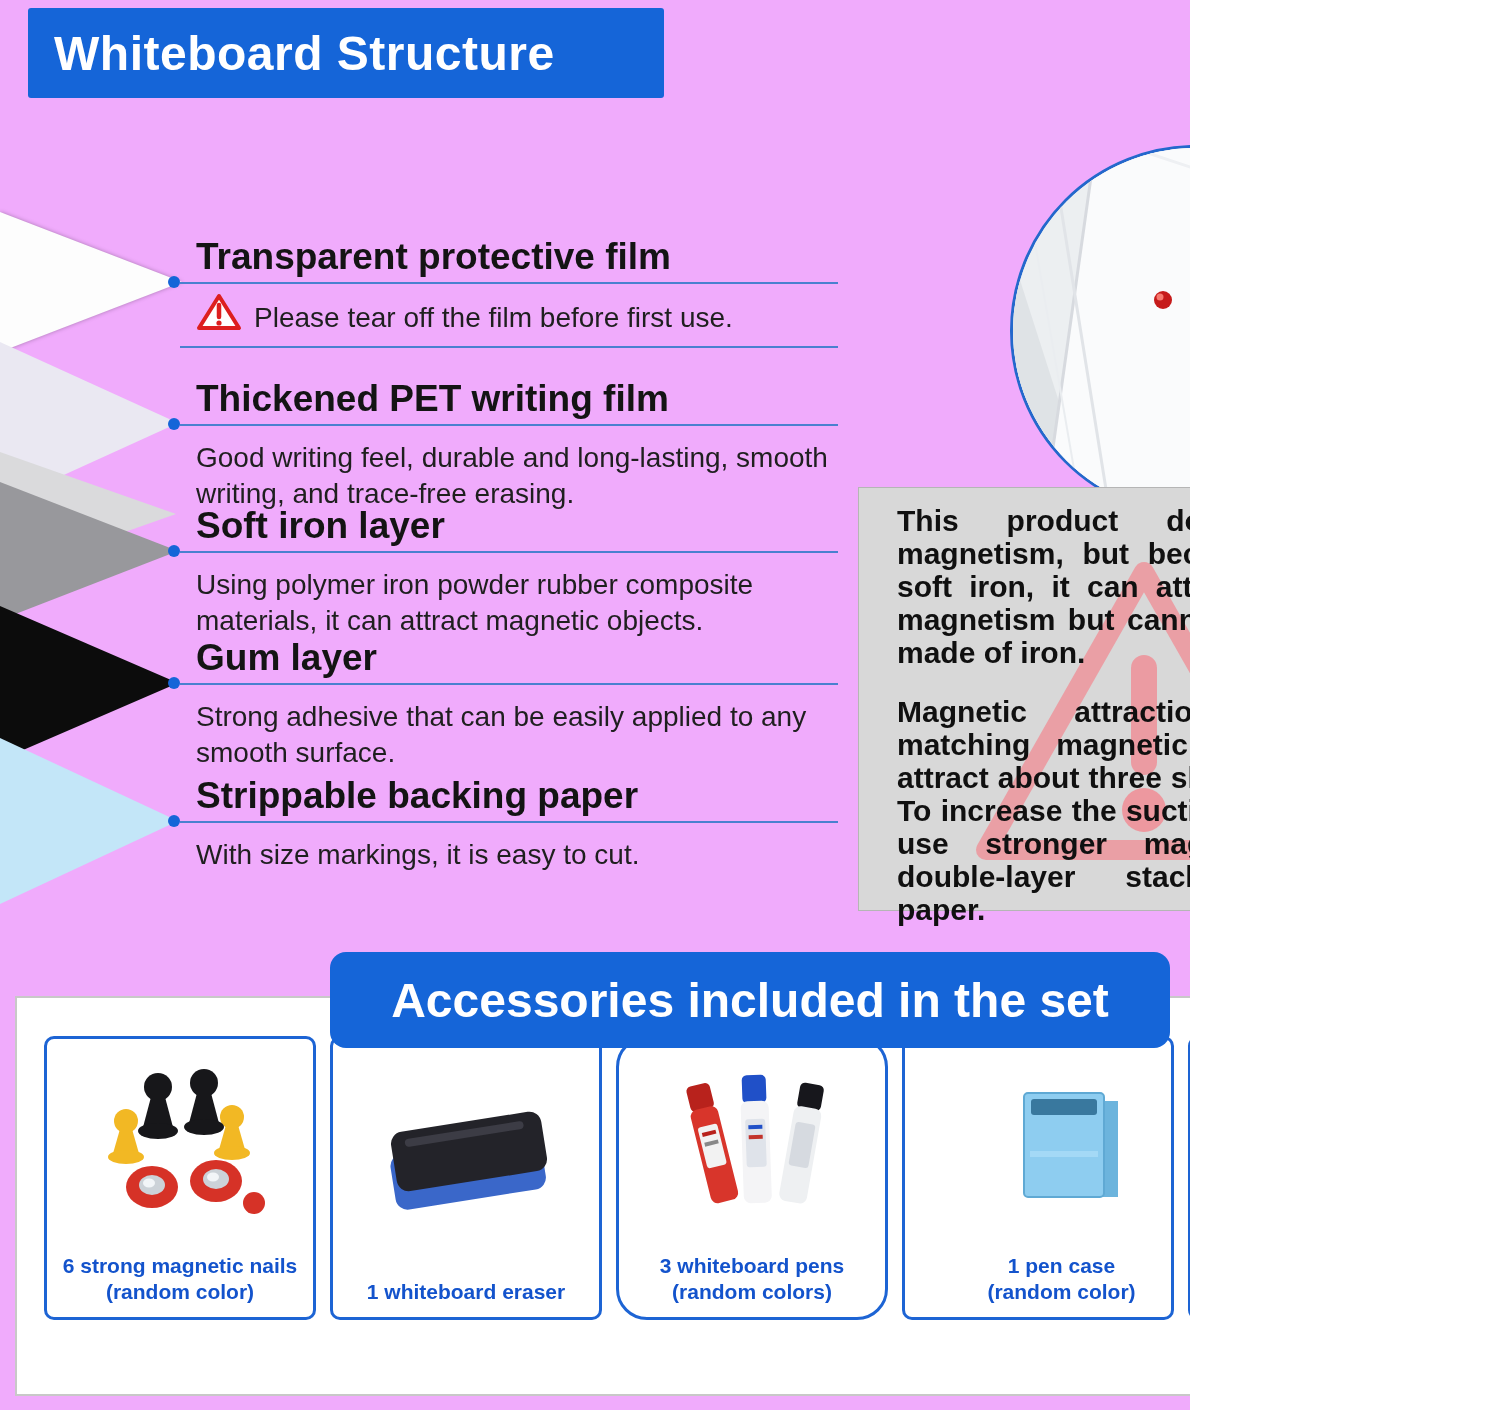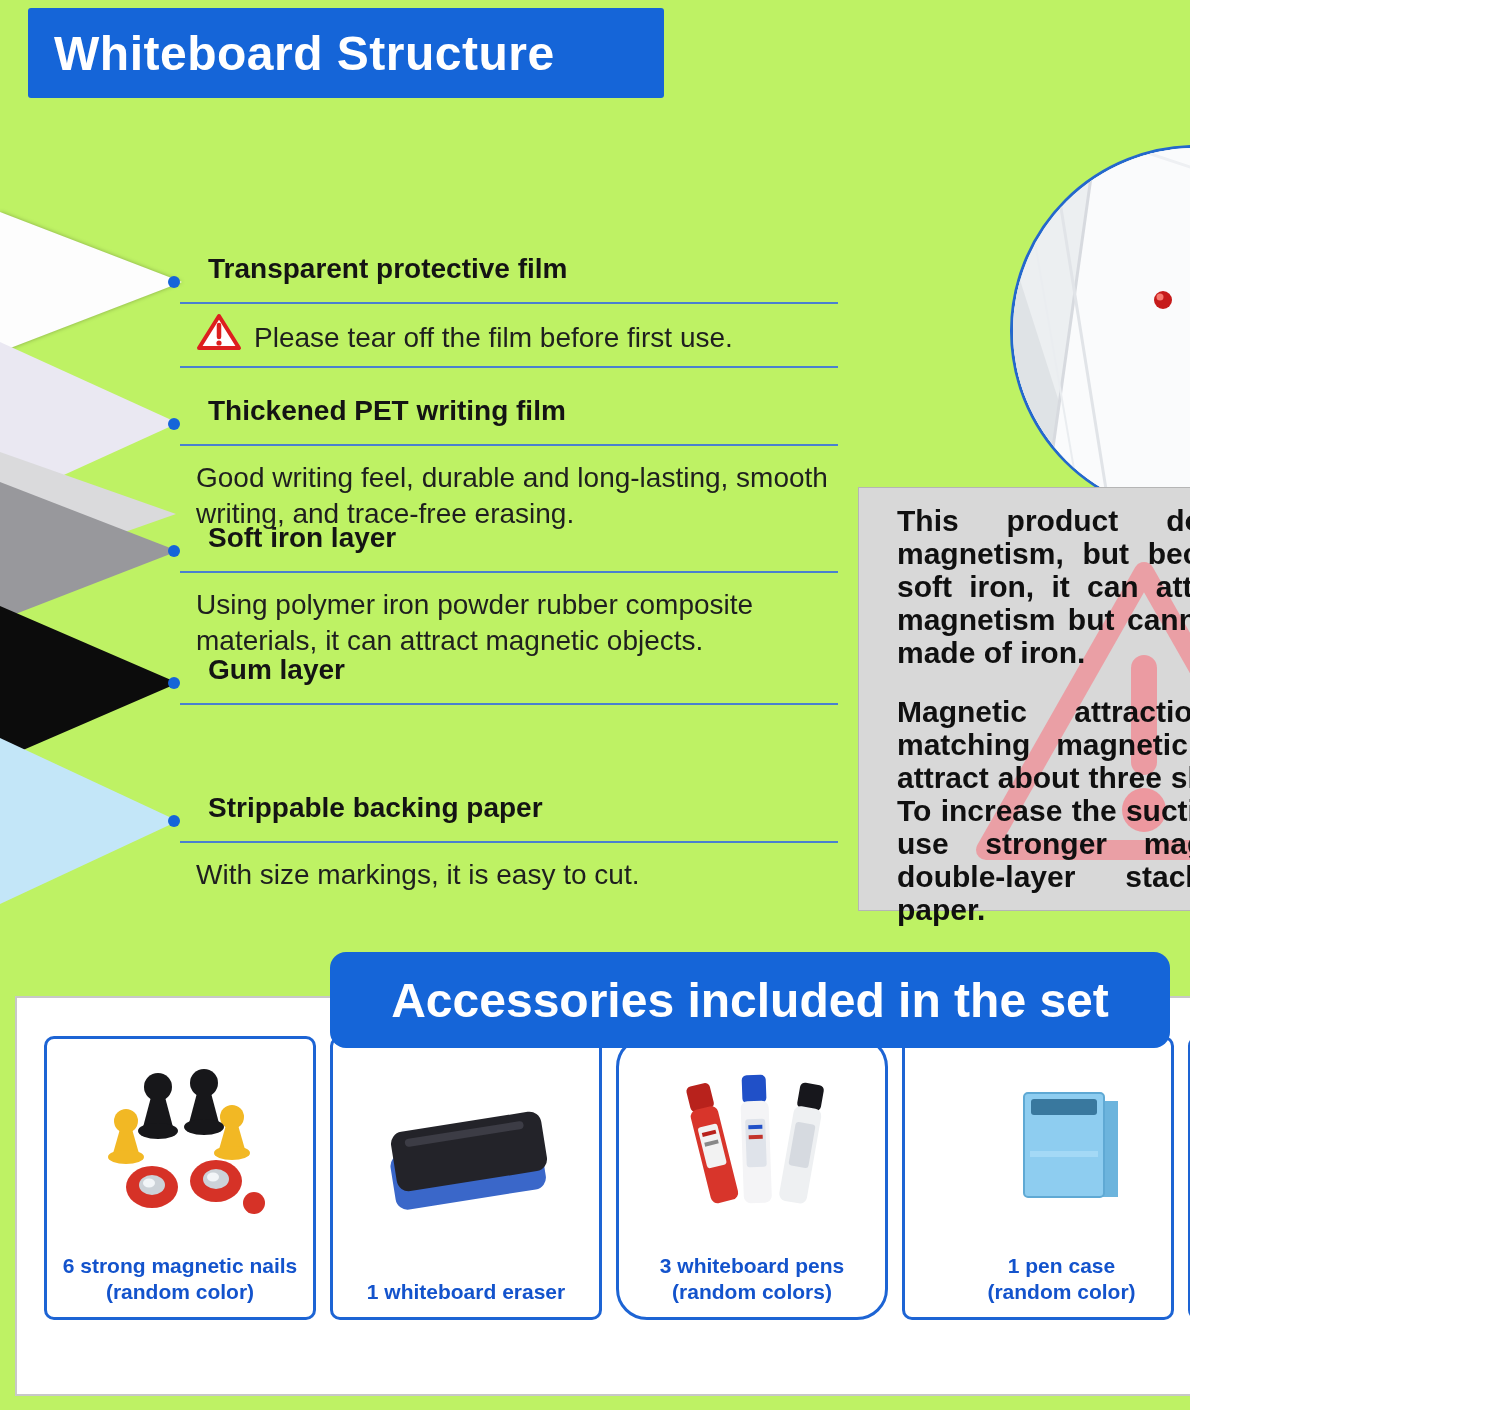--- a/index.html
+++ b/index.html
@@ -1,17 +1,17 @@
 <!DOCTYPE html>
 <html><head>
 <meta charset="utf-8">
 <style>
   html,body { margin:0; padding:0; background:#fff; }
   .page {
-    position:relative; width:1190px; height:1410px; background:#bef264;
+    position:relative; width:1190px; height:1410px; background:#f0abfc;
     font-family:"Liberation Sans", sans-serif; overflow:hidden;
   }
 
   
   .title-banner {
     position:absolute; left:28px; top:8px; width:636px; height:90px;
     background:#1565d8; color:#fff; display:flex; align-items:center;
     padding-left:26px; box-sizing:border-box; font-size:48px; font-weight:bold;
     border-radius:3px; letter-spacing:0.5px;
   }
@@ -32,21 +32,21 @@
   .tri-blue     { top:738px; width:178px; height:166px; }
   .tri-blue .tri-shape { background:#c3e6f8; }
 
   .dot {
     position:absolute; left:168px; width:12px; height:12px; border-radius:50%;
     background:#1565d8;
   }
 
   
   .layer { position:absolute; left:196px; width:650px; }
-  .layer-heading { margin:12px; font-size:28px; line-height:42px; font-weight:bold; color:#141414; }
+  .layer-heading { margin:0; font-size:37px; line-height:42px; font-weight:bold; color:#141414; }
   .layer-underline { height:2px; background:#4a80cf; width:658px; margin-left:-16px; margin-top:4px; }
   .layer-desc { font-size:28px; line-height:36px; color:#1f1f1f; padding-top:6px;margin-top:8px; }
   .desc-row { display:flex; align-items:flex-start; gap:12px; padding-top:6px; }
   .desc-row .layer-desc { padding-top:2px; }
   .warn-svg { flex:0 0 auto; margin-top:2px; }
 
   
   .photo-circle {
     position:absolute; left:1010px; top:145px; width:366px; height:366px;
     border-radius:50%; border:3px solid #2468cc; overflow:hidden; z-index:1;
@@ -139,20 +139,21 @@
 
   <div class="layer" style="top:505px">
     <h3 class="layer-heading">Soft iron layer</h3>
     <div class="layer-underline"></div>
     <div class="layer-desc" style="width:640px">Using polymer iron powder rubber composite materials, it can attract magnetic objects.</div>
   </div>
 
   <div class="layer" style="top:637px">
     <h3 class="layer-heading">Gum layer</h3>
     <div class="layer-underline"></div>
+    <div class="layer-desc" style="width:620px">Strong adhesive that can be easily applied to any smooth surface.</div>
   </div>
 
   <div class="layer" style="top:775px">
     <h3 class="layer-heading">Strippable backing paper</h3>
     <div class="layer-underline"></div>
     <div class="layer-desc">With size markings, it is easy to cut.</div>
   </div>
 
   <div class="photo-circle">
     <svg viewBox="0 0 360 360" width="360" height="360">

